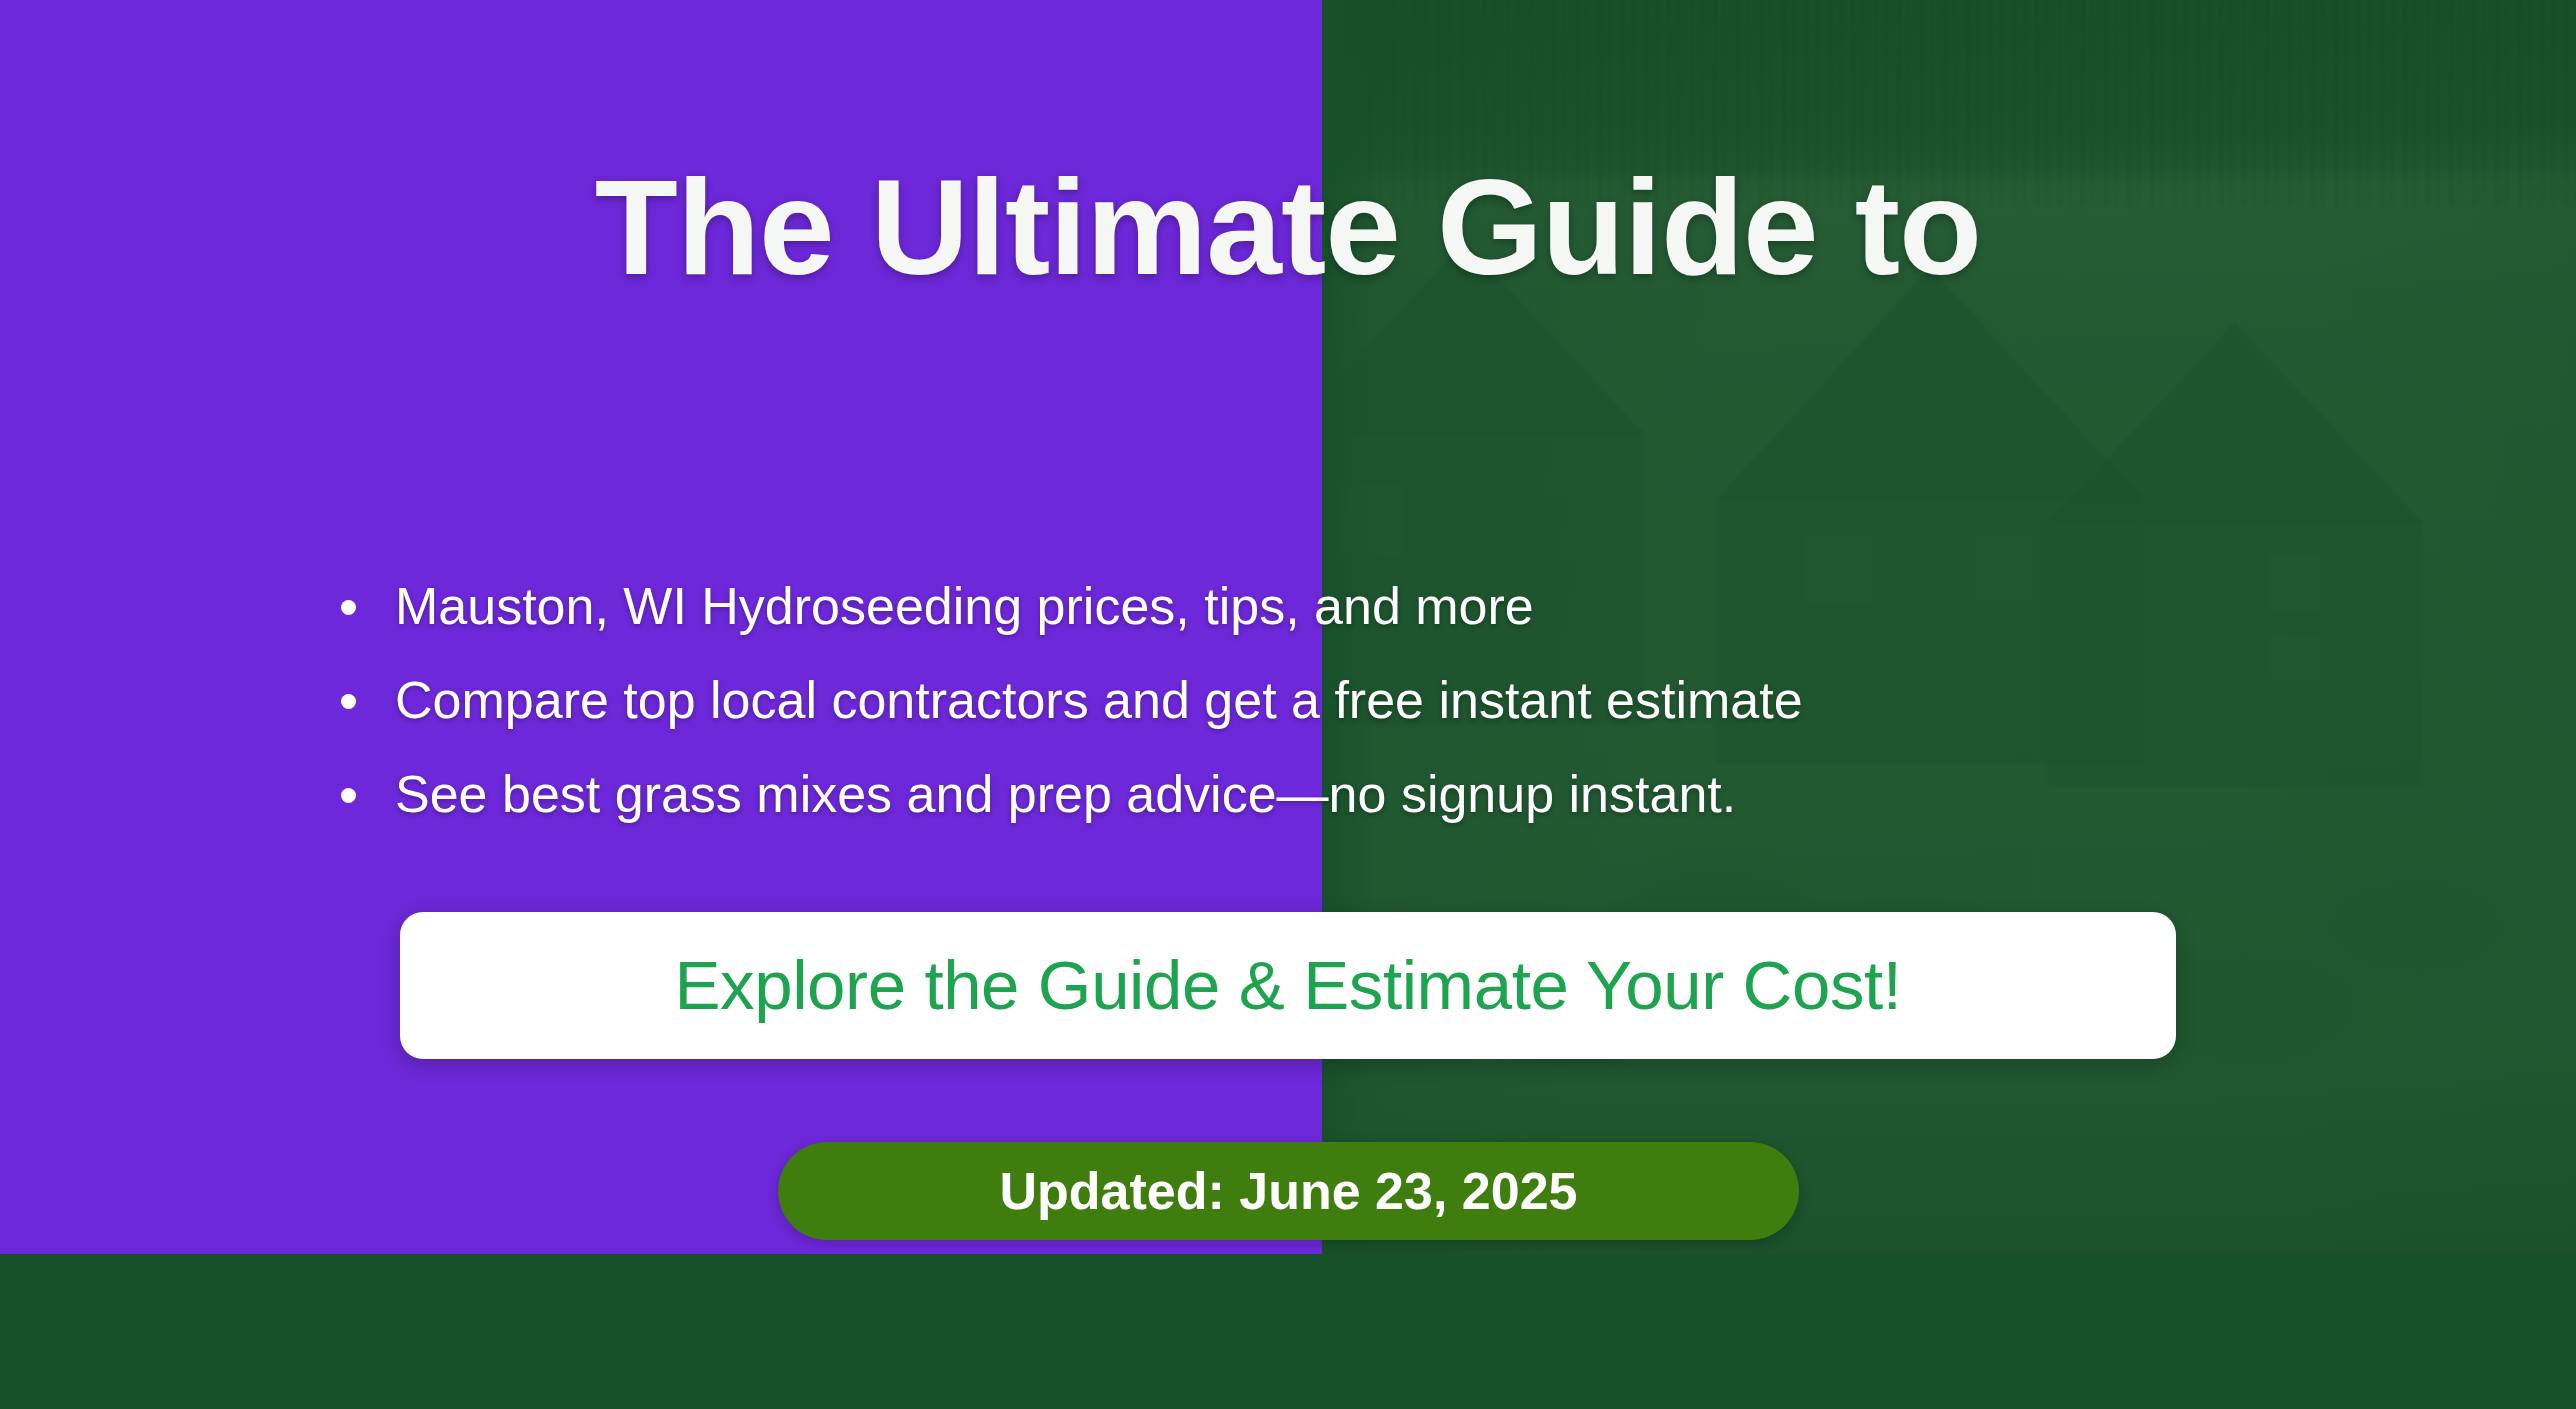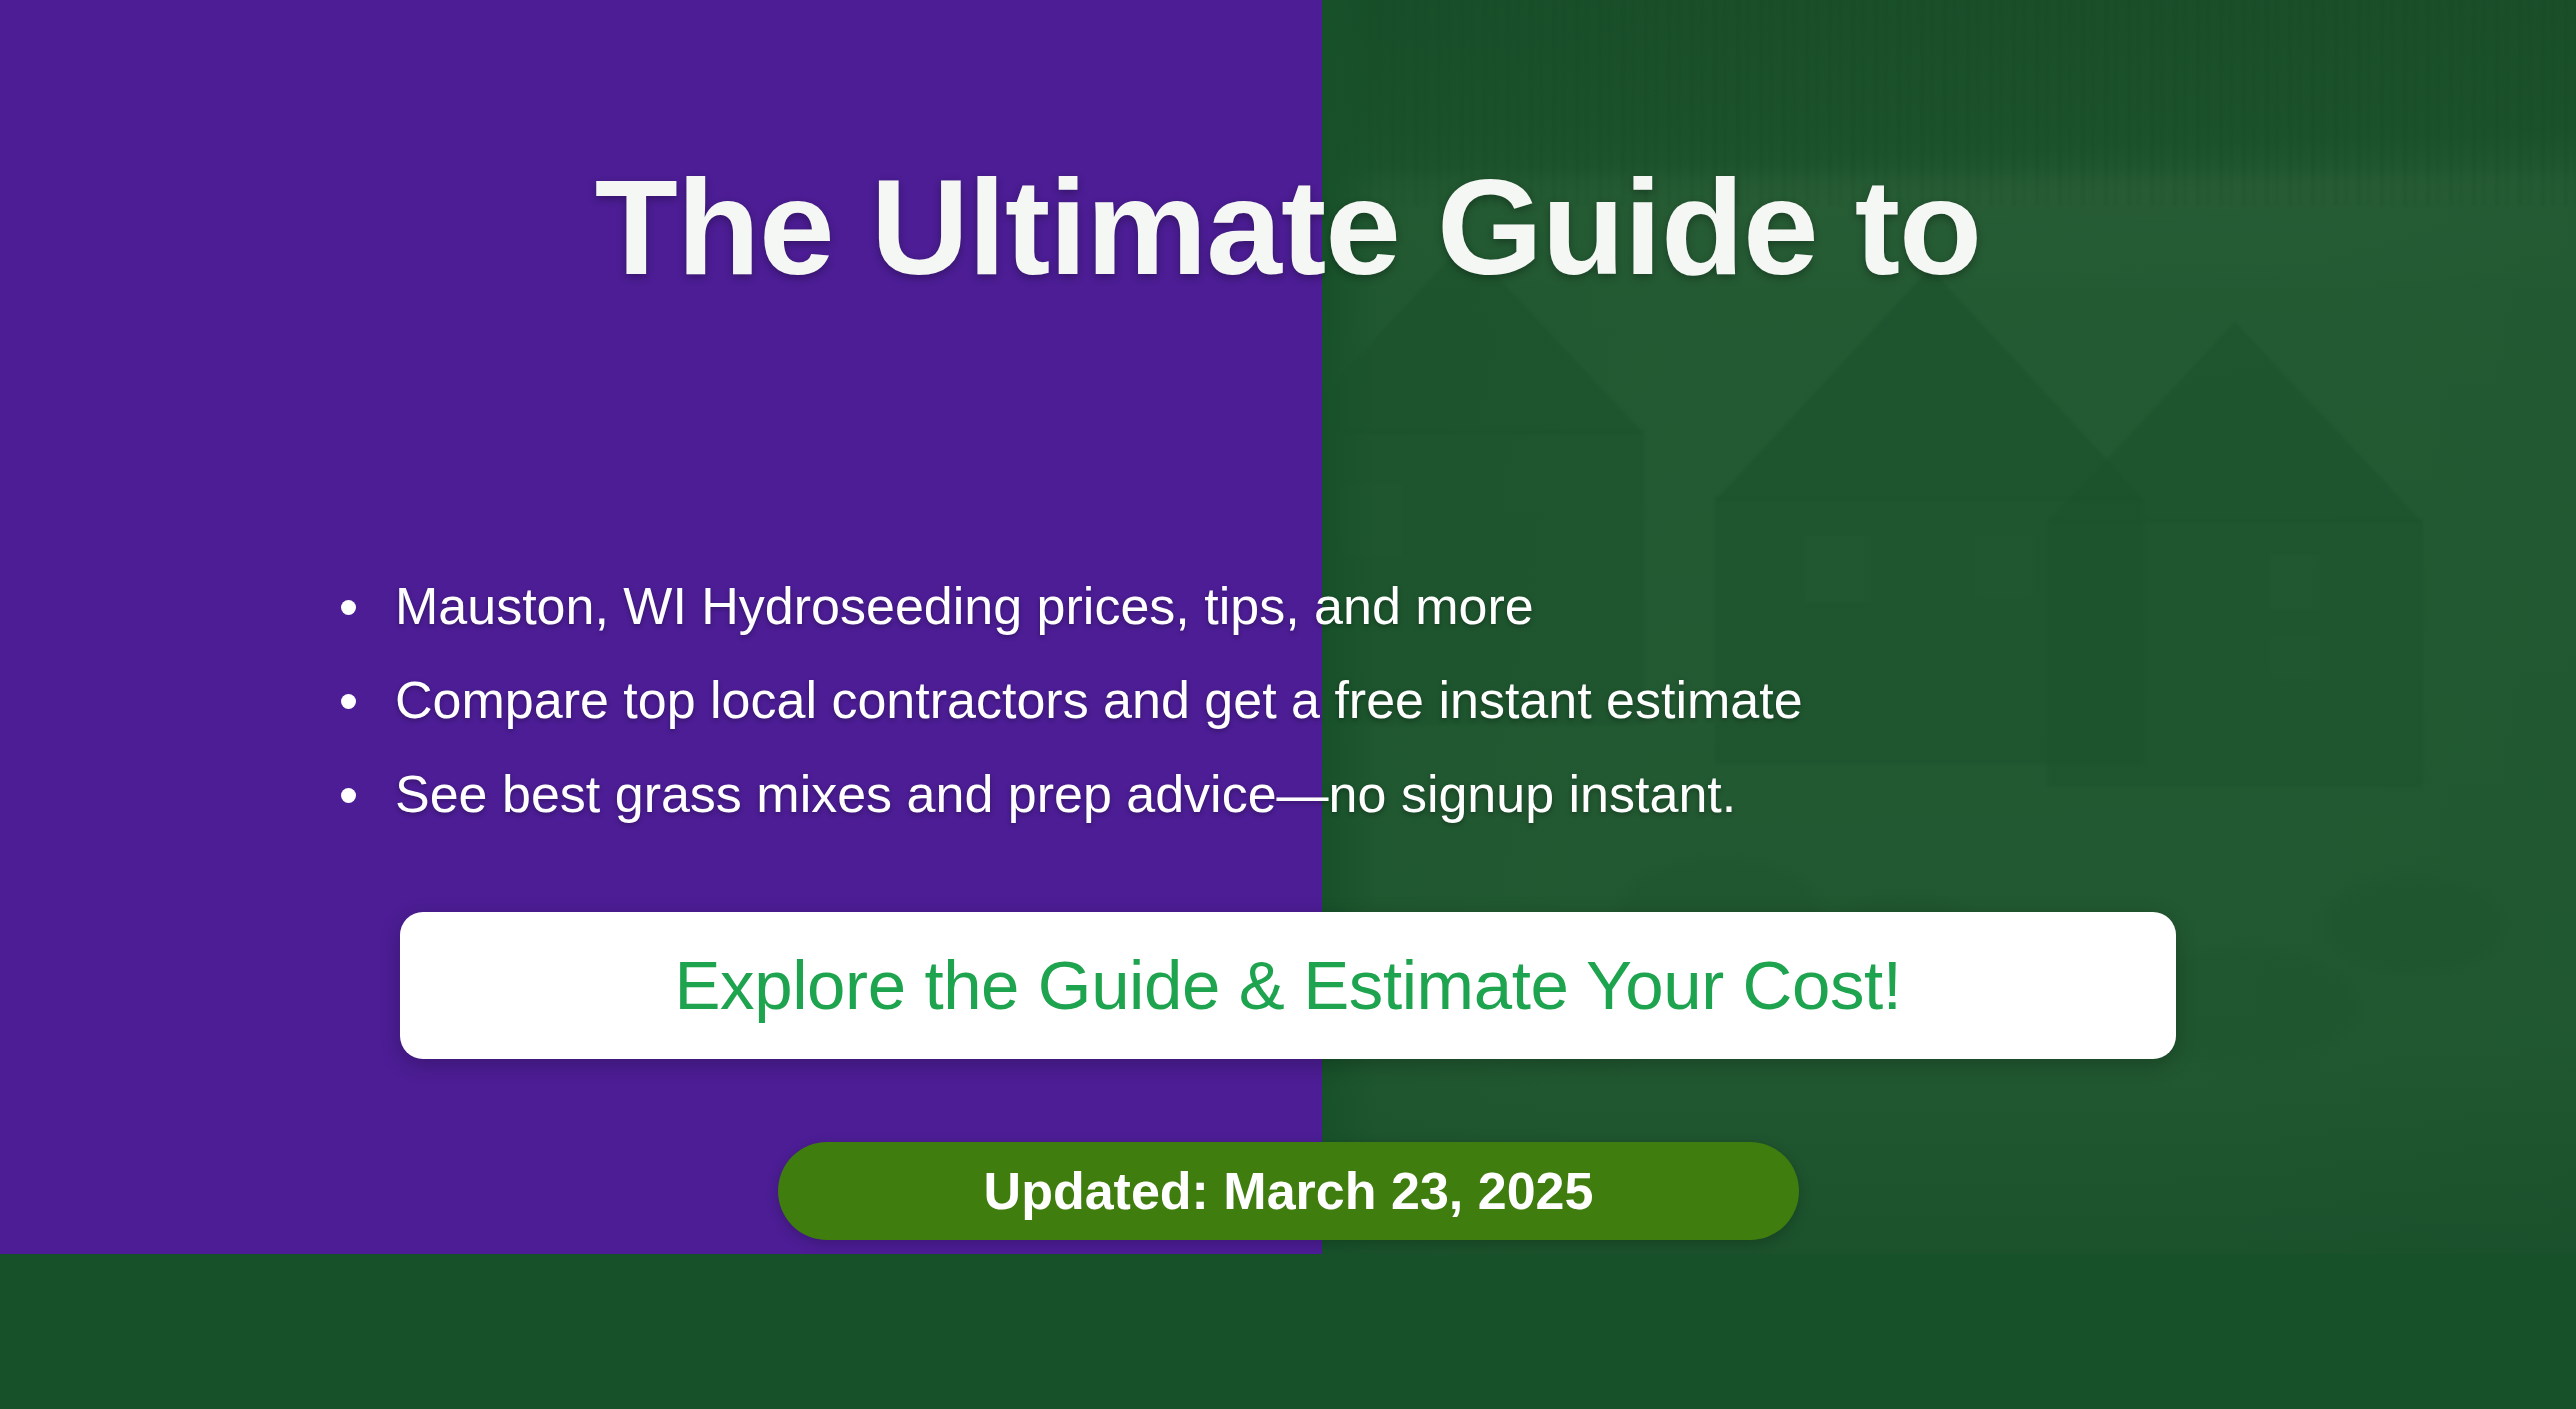--- a/index.html
+++ b/index.html
@@ -6,21 +6,21 @@
   html, body {
     width:2576px; height:1410px;
     background:#17512a;
     font-family:"Liberation Sans", sans-serif;
     overflow:hidden;
   }
 
   .banner {
     position:relative;
     width:2576px; height:1254px;
-    background:#4c1d95;
+    background:#6d28d9;
     overflow:hidden;
   }
 
   
   .photo-region {
     position:absolute;
     left:1322px; top:0;
     width:1254px; height:1410px;
     overflow:hidden;
   }
@@ -304,17 +304,17 @@
         <span>Compare top local contractors and get a free instant estimate</span>
       </li>
       <li class="bullet-item">
         <span class="bullet-dot"></span>
         <span>See best grass mixes and prep advice—no signup instant.</span>
       </li>
     </ul>
 
     <button class="cta-button">Explore the Guide &amp; Estimate Your Cost!</button>
 
-    <div class="updated-badge">Updated: March 23, 2025</div>
+    <div class="updated-badge">Updated: June 23, 2025</div>
 
   </div>
 </div>
 
 
 </body></html>

